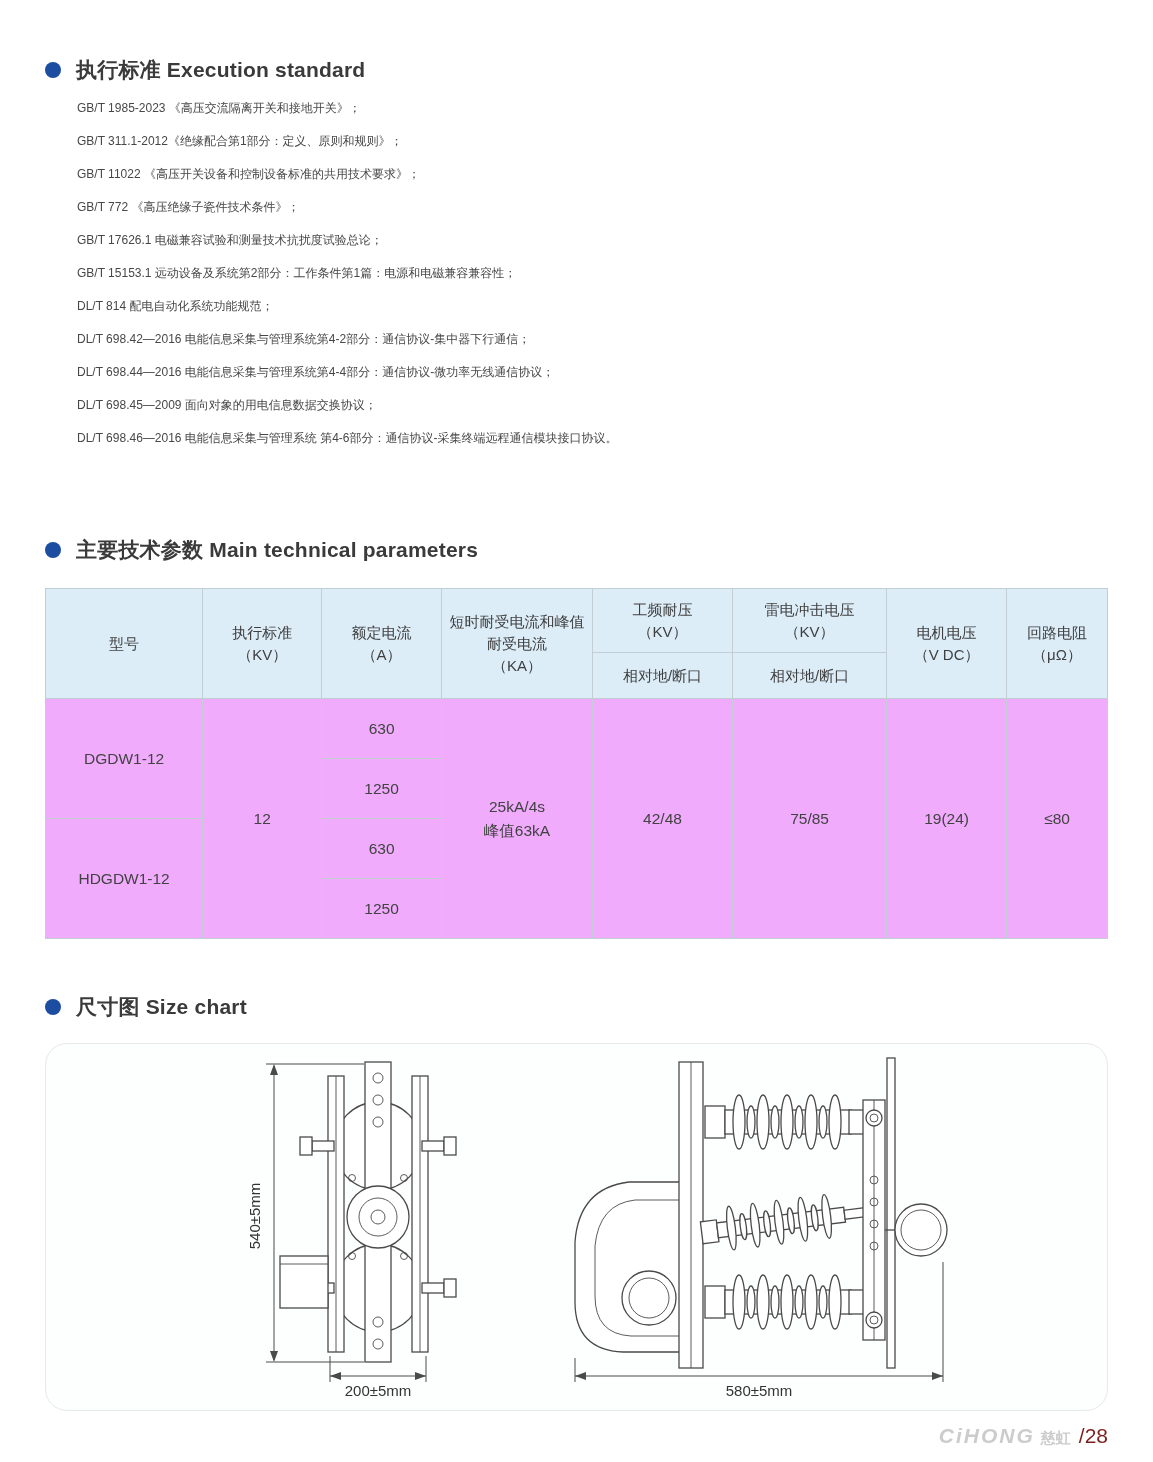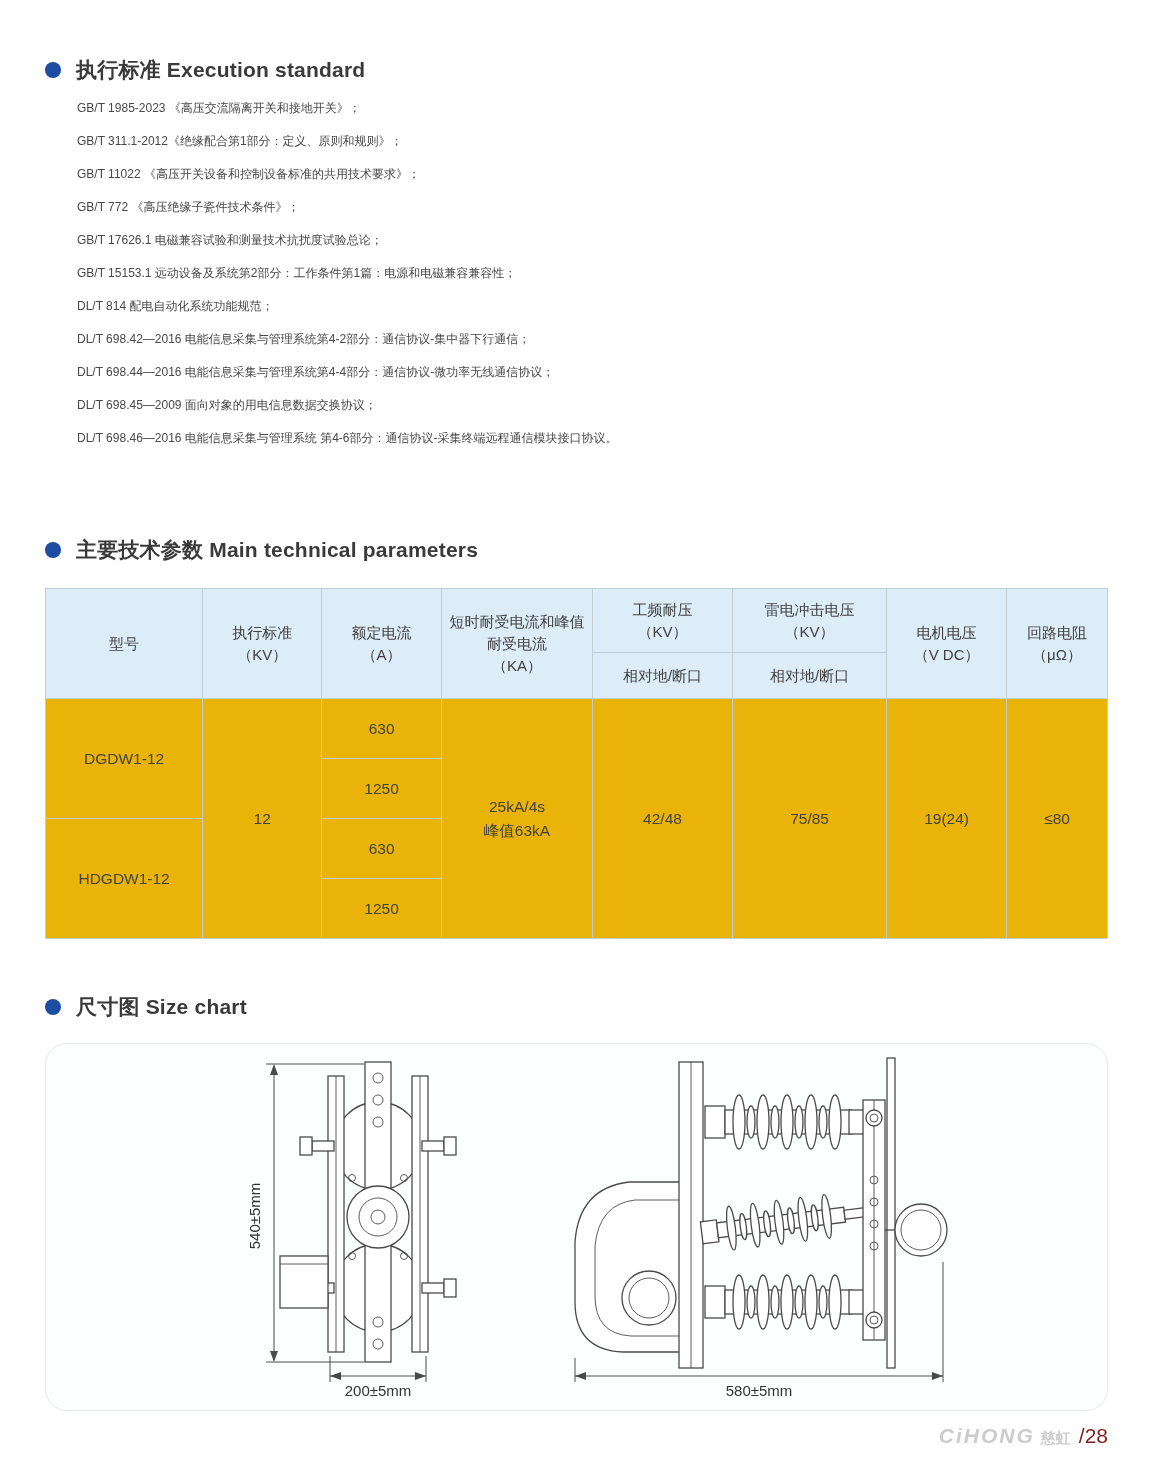--- a/index.html
+++ b/index.html
@@ -9,21 +9,21 @@
   .section-heading { position:absolute; left:45px; display:flex; align-items:center; gap:15px; }
   .bullet { width:16px; height:16px; border-radius:50%; background:#1c4da1; flex:0 0 auto; }
   .heading-text { font-size:21px; font-weight:bold; color:#3a3a3a; letter-spacing:0.2px; }
 
   .standards-list { position:absolute; left:77px; top:92px; width:1000px; }
   .standards-list .std-item { font-size:12px; color:#474747; line-height:33px; white-space:nowrap; }
 
   table.params { position:absolute; left:45px; top:588px; width:1063px; border-collapse:collapse; table-layout:fixed; }
   table.params th, table.params td { border:1px solid #c3cdd4; text-align:center; vertical-align:middle; }
   table.params thead th { background:#ddedf8; font-weight:normal; color:#3f3f3f; font-size:15px; line-height:22px; padding:4px 6px; }
-  table.params tbody td { background:#eab308; color:#424242; font-size:15.5px; line-height:24px; }
+  table.params tbody td { background:#f0abfc; color:#424242; font-size:15.5px; line-height:24px; }
   tr.hdr-row-1 { height:64px; } tr.hdr-row-2 { height:46px; }
   tr.body-row { height:60px; }
 
   .size-card { position:absolute; left:45px; top:1043px; width:1063px; height:368px;
                background:#fdfefe; border:1px solid #e7e9ea; border-radius:22px; }
   .drawing { position:absolute; top:6px; }
   .drawing text { font-family:"Liberation Sans","DejaVu Sans",sans-serif; font-size:15px; fill:#333333; }
   svg .ln { stroke:#4a4a4a; fill:none; stroke-width:1.3; }
   svg .lnf { stroke:#4a4a4a; fill:#ffffff; stroke-width:1.3; }
   svg .thin { stroke:#4a4a4a; fill:none; stroke-width:0.9; }

